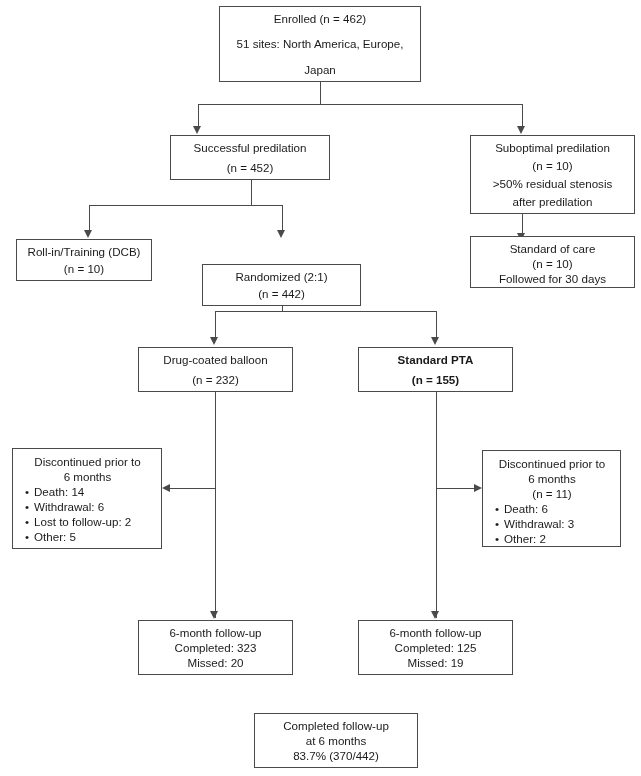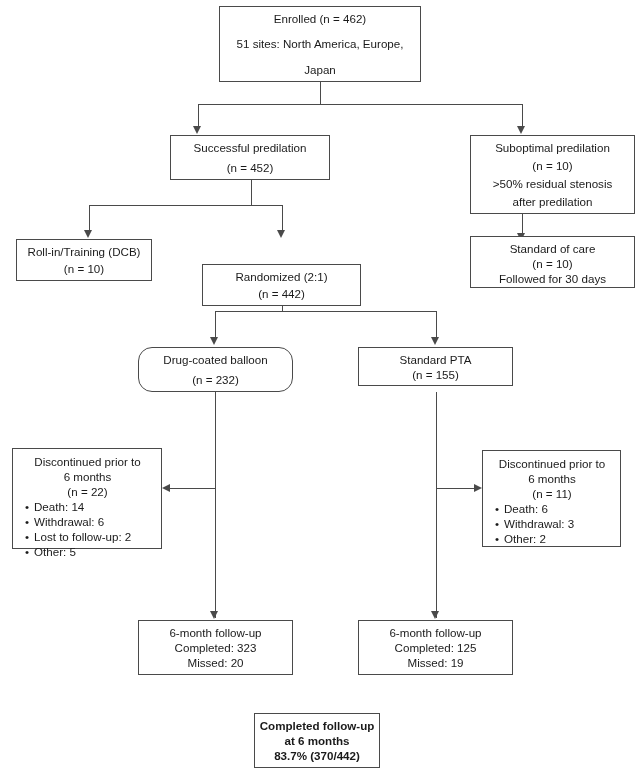--- a/index.html
+++ b/index.html
@@ -142,34 +142,33 @@
     <span class="ln">Randomized (2:1)</span>
     <span class="ln">(n = 442)</span>
   </div>
 
   <div class="node" style="left:470px;top:236px;width:165px;height:52px;">
     <span class="ln">Standard of care</span>
     <span class="ln">(n = 10)</span>
     <span class="ln">Followed for 30 days</span>
   </div>
 
-  <div class="node" style="left:138px;top:347px;width:155px;height:45px;border-radius:14px;">
+  <div class="node" style="left:138px;top:347px;width:155px;height:45px;">
     <span class="ln">Drug-coated balloon</span>
     <span class="ln">(n = 232)</span>
   </div>
 
-  <div class="node" style="left:358px;top:347px;width:155px;height:39px;">
+  <div class="node" style="left:358px;top:347px;width:155px;height:45px;font-weight:bold;">
     <span class="ln">Standard PTA</span>
     <span class="ln">(n = 155)</span>
   </div>
 
   <div class="node bulleted" style="left:12px;top:448px;width:150px;height:101px;">
     <span class="hdr">Discontinued prior to</span>
     <span class="hdr">6 months</span>
-    <span class="hdr">(n = 22)</span>
     <ul>
       <li>Death: 14</li>
       <li>Withdrawal: 6</li>
       <li>Lost to follow-up: 2</li>
       <li>Other: 5</li>
     </ul>
   </div>
 
   <div class="node bulleted" style="left:482px;top:450px;width:139px;height:97px;">
     <span class="hdr">Discontinued prior to</span>
@@ -187,19 +186,19 @@
     <span class="ln">Completed: 323</span>
     <span class="ln">Missed: 20</span>
   </div>
 
   <div class="node" style="left:358px;top:620px;width:155px;height:55px;">
     <span class="ln">6-month follow-up</span>
     <span class="ln">Completed: 125</span>
     <span class="ln">Missed: 19</span>
   </div>
 
-  <div class="node" style="left:254px;top:713px;width:126px;height:55px;font-weight:bold;">
+  <div class="node" style="left:254px;top:713px;width:164px;height:55px;">
     <span class="ln">Completed follow-up</span>
     <span class="ln">at 6 months</span>
     <span class="ln">83.7% (370/442)</span>
   </div>
 
 </div>
 
 </body></html>

